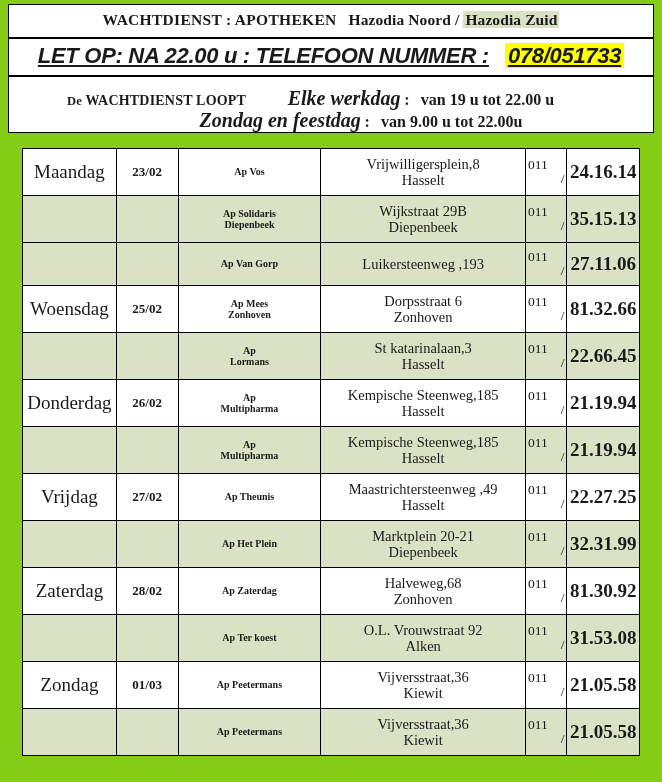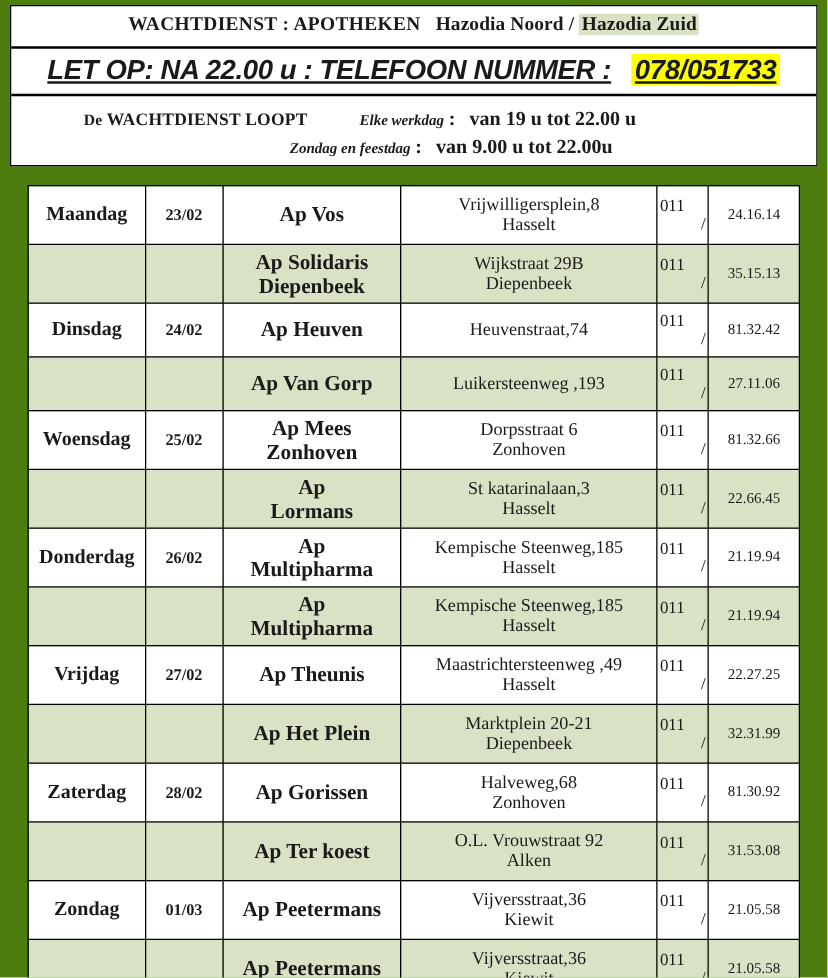--- a/index.html
+++ b/index.html
@@ -13,21 +13,21 @@
     height: 782px;
     font-family: "Liberation Serif", "DejaVu Serif", serif;
     color: #1a1a1a;
     overflow: hidden;
   }
 
   #page {
     position: relative;
     width: 662px;
     height: 782px;
-    background: #4d7c0f;
+    background: #84cc16;
     box-sizing: border-box;
   }
 
   
   .header-box {
     position: absolute;
     left: 8px;
     top: 4px;
     width: 646px;
     height: 129px;
@@ -123,21 +123,21 @@
     display: inline-block;
     margin-left: 58px;
     font-weight: bold;
     font-size: 14px;
     letter-spacing: 0.2px;
   }
   .lbl-loopt .sm { font-size: 12.5px; }
   .hrs-em {
     font-weight: bold;
     font-style: italic;
-    font-size: 12px;
+    font-size: 20px;
   }
   .hrs-val {
     font-weight: bold;
     font-size: 16px;
   }
   .gap-lg { display: inline-block; width: 34px; }
 
   
   .tbl-wrap {
     position: absolute;
@@ -154,27 +154,27 @@
     border: 1px solid #000000;
     padding: 1px 2px;
     vertical-align: middle;
     text-align: center;
     line-height: 1.12;
     box-sizing: border-box;
   }
   tr.r-white td { background: #ffffff; }
   tr.r-green td { background: #d9e2c4; }
 
-  .c-day   { width: 88px;  font-size: 16px; font-weight: bold; }
+  .c-day   { width: 88px;  font-size: 19px; font-weight: normal; }
   .c-date  { width: 58px;  font-size: 13px; font-weight: bold; }
-  .c-pharm { width: 134px; font-size: 17px;   font-weight: bold; }
+  .c-pharm { width: 134px; font-size: 10px;   font-weight: bold; }
   .c-addr  { width: 192px; font-size: 14.5px; font-weight: normal; }
   .c-zone  { width: 39px;  font-size: 13.5px; font-weight: normal;
              padding: 0 3px 0 2px; text-align: left; margin-left: 28px; }
-  .c-num   { width: 68px;  font-size: 12px;   font-weight: normal; }
+  .c-num   { width: 68px;  font-size: 19px;   font-weight: bold; }
 
   .zone-a { display: block; text-align: left;  line-height: 1.05; }
   .zone-b { display: block; text-align: right; line-height: 1.05; }
 
   .addr-l1, .addr-l2 { display: block; }
   .ph-l1, .ph-l2 { display: block; }
   .day-wrap { display: block; word-break: break-all; }
 
   tr.h-2 td { height: 47px; }
   tr.h-1 td { height: 43px; }
@@ -257,37 +257,20 @@
             <td class="c-addr">
               <span class="addr-l1">Wijkstraat 29B</span>
               <span class="addr-l2">Diepenbeek</span>
             </td>
             <td class="c-zone">
               <span class="zone-a">011</span>
               <span class="zone-b">/</span>
             </td>
             <td class="c-num"><span>35.15.13</span></td>
           </tr>
-          <tr class="r-white h-1">
-            <td class="c-day">
-              <span class="day-wrap">Dinsdag</span>
-            </td>
-            <td class="c-date"><span>24/02</span></td>
-            <td class="c-pharm">
-              <span class="ph-l1">Ap Heuven</span>
-            </td>
-            <td class="c-addr">
-              <span class="addr-l1">Heuvenstraat,74</span>
-            </td>
-            <td class="c-zone">
-              <span class="zone-a">011</span>
-              <span class="zone-b">/</span>
-            </td>
-            <td class="c-num"><span>81.32.42</span></td>
-          </tr>
           <tr class="r-green h-1">
             <td class="c-day">
               <span class="day-wrap"></span>
             </td>
             <td class="c-date"><span></span></td>
             <td class="c-pharm">
               <span class="ph-l1">Ap Van Gorp</span>
             </td>
             <td class="c-addr">
               <span class="addr-l1">Luikersteenweg ,193</span>
@@ -409,21 +392,21 @@
               <span class="zone-b">/</span>
             </td>
             <td class="c-num"><span>32.31.99</span></td>
           </tr>
           <tr class="r-white h-2">
             <td class="c-day">
               <span class="day-wrap">Zaterdag</span>
             </td>
             <td class="c-date"><span>28/02</span></td>
             <td class="c-pharm">
-              <span class="ph-l1">Ap Gorissen</span>
+              <span class="ph-l1">Ap Zaterdag</span>
             </td>
             <td class="c-addr">
               <span class="addr-l1">Halveweg,68</span>
               <span class="addr-l2">Zonhoven</span>
             </td>
             <td class="c-zone">
               <span class="zone-a">011</span>
               <span class="zone-b">/</span>
             </td>
             <td class="c-num"><span>81.30.92</span></td>

